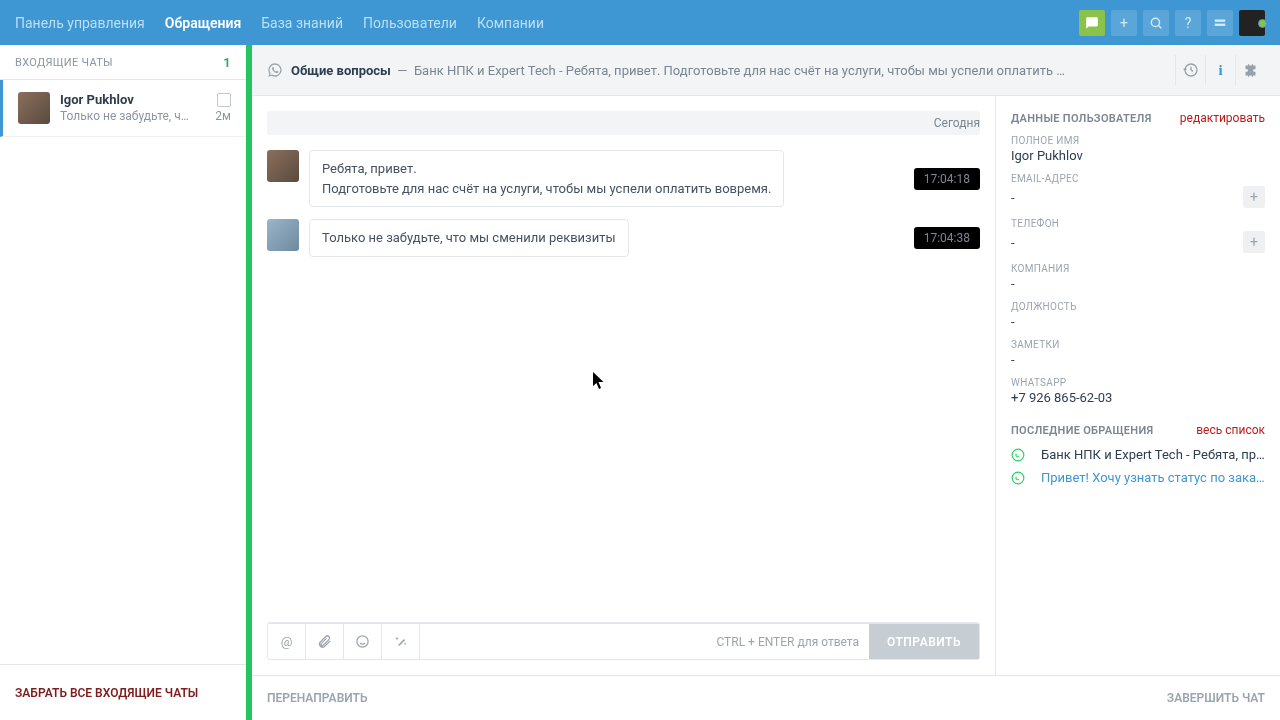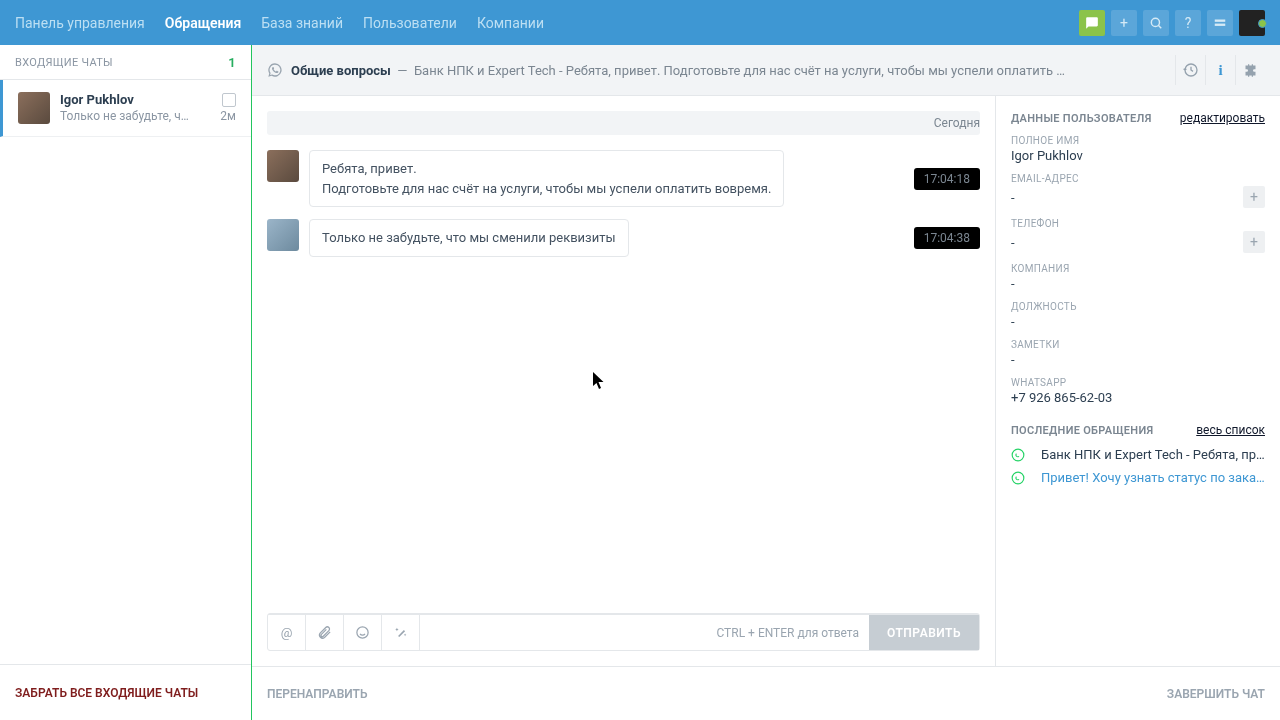--- a/index.html
+++ b/index.html
@@ -7,21 +7,21 @@
 .topbar{height:45px;background:#3e97d3;display:flex;align-items:center;padding:0 15px;color:#fff;font-size:14px;position:relative;}
 .topbar .nav{display:flex;gap:20px;}
 .topbar .nav a{color:#bcdff3;text-decoration:none;cursor:pointer;}
 .topbar .nav a.active{color:#fff;font-weight:600;}
 .topbar .right{position:absolute;right:15px;display:flex;gap:6px;align-items:center;}
 .topbar .iconbtn{width:26px;height:26px;background:#5ba6d9;display:flex;align-items:center;justify-content:center;border-radius:2px;cursor:pointer;color:#d5eaf6;font-size:14px;}
 .topbar .iconbtn.green{background:#8bc34a;color:#fff;}
 .topbar .avatar{width:26px;height:26px;background:#222;border-radius:2px;position:relative;}
 .topbar .avatar::after{content:"";width:7px;height:7px;border-radius:50%;background:#8bc34a;position:absolute;right:-2px;top:9px;border:1px solid #3e97d3;}
 .main{display:flex;height:675px;}
-.sidebar{width:252px;border-right:1px solid #22c55e;display:flex;flex-direction:column;}
+.sidebar{width:252px;border-right:6px solid #22c55e;display:flex;flex-direction:column;}
 .sb-header{height:35px;padding:0 15px;display:flex;align-items:center;justify-content:space-between;font-size:11px;color:#8b96a3;letter-spacing:.3px;text-transform:uppercase;border-bottom:1px solid #e4e7ea;}
 .sb-header .cnt{color:#27ae60;font-weight:600;font-size:13px;}
 .chat-item{padding:12px 15px;display:flex;gap:10px;border-bottom:1px solid #eef0f2;border-left:3px solid transparent;cursor:pointer;}
 .chat-item.active{background:#fff;border-left-color:#3e97d3;}
 .chat-item .av{width:32px;height:32px;border-radius:3px;background:linear-gradient(135deg,#8b6f5c,#5a4a3e);flex-shrink:0;}
 .chat-item .ci-body{flex:1;min-width:0;}
 .chat-item .ci-top{display:flex;justify-content:space-between;align-items:center;}
 .chat-item .name{font-weight:700;font-size:13px;color:#2c3e50;}
 .chat-item .chk{width:14px;height:14px;border:1px solid #c0c7ce;border-radius:2px;}
 .chat-item .preview{color:#8b96a3;font-size:12px;white-space:nowrap;overflow:hidden;text-overflow:ellipsis;max-width:130px;display:inline-block;}
@@ -44,26 +44,26 @@
 .msg-row .bubble{border:1px solid #e4e7ea;border-radius:4px;padding:8px 12px;font-size:13px;color:#445261;line-height:1.5;max-width:560px;}
 .msg-row .ts{margin-left:auto;background:#000000;color:#7b8691;font-size:12px;padding:4px 10px;border-radius:3px;align-self:center;}
 .cursor{position:absolute;left:340px;top:276px;width:14px;height:18px;pointer-events:none;}
 .compose{border:1px solid #e4e7ea;border-radius:3px;margin-top:auto;display:flex;flex-direction:column;}
 .compose textarea{border:none;resize:none;padding:12px;height:80px;font-size:13px;outline:none;font-family:inherit;color:#445261;}
 .compose textarea::placeholder{color:#9aa5b0;}
 .compose-bar{display:flex;align-items:center;border-top:1px solid #e4e7ea;}
 .compose-bar .tool{width:38px;height:35px;display:flex;align-items:center;justify-content:center;color:#9aa5b0;border-right:1px solid #e4e7ea;cursor:pointer;}
 .compose-bar .hint{margin-left:auto;color:#9aa5b0;font-size:12px;padding-right:10px;}
 .compose-bar .send{background:#c6cdd3;color:#fff;padding:0 18px;height:35px;border:none;font-size:12px;font-weight:600;cursor:pointer;letter-spacing:.5px;}
-.content-footer{height:54px;border-top:1px solid #e4e7ea;display:flex;align-items:center;padding:0 15px;color:#9aa5b0;font-size:12px;font-weight:600;}
+.content-footer{height:45px;border-top:1px solid #e4e7ea;display:flex;align-items:center;padding:0 15px;color:#9aa5b0;font-size:12px;font-weight:600;}
 .content-footer .right{margin-left:auto;cursor:pointer;}
 .info-col{width:285px;border-left:1px solid #e4e7ea;padding:15px;font-size:12px;color:#7b8691;overflow-y:auto;}
 .info-sec-head{display:flex;justify-content:space-between;align-items:center;margin-bottom:10px;}
 .info-sec-head .t{font-size:11px;color:#7b8691;font-weight:600;letter-spacing:.3px;}
-.info-sec-head .link{color:#0f172a;cursor:pointer;font-size:12px;text-decoration:underline;}
+.info-sec-head .link{color:#b91c1c;cursor:pointer;font-size:12px;}
 .field-label{font-size:10px;color:#9aa5b0;text-transform:uppercase;margin-top:10px;letter-spacing:.3px;}
 .field-val{font-size:13px;color:#2c3e50;margin-top:2px;display:flex;align-items:center;justify-content:space-between;}
 .field-val .add{width:22px;height:22px;background:#eef0f2;color:#9aa5b0;display:flex;align-items:center;justify-content:center;border-radius:2px;cursor:pointer;font-size:14px;}
 .ticket-row{display:flex;align-items:center;gap:16px;margin-top:8px;font-size:13px;color:#2c3e50;white-space:nowrap;overflow:hidden;text-overflow:ellipsis;}
 .ticket-row.link{color:#3e97d3;cursor:pointer;}
 .ticket-row span{overflow:hidden;text-overflow:ellipsis;}
 </style>
 </head>
 <body>
 

